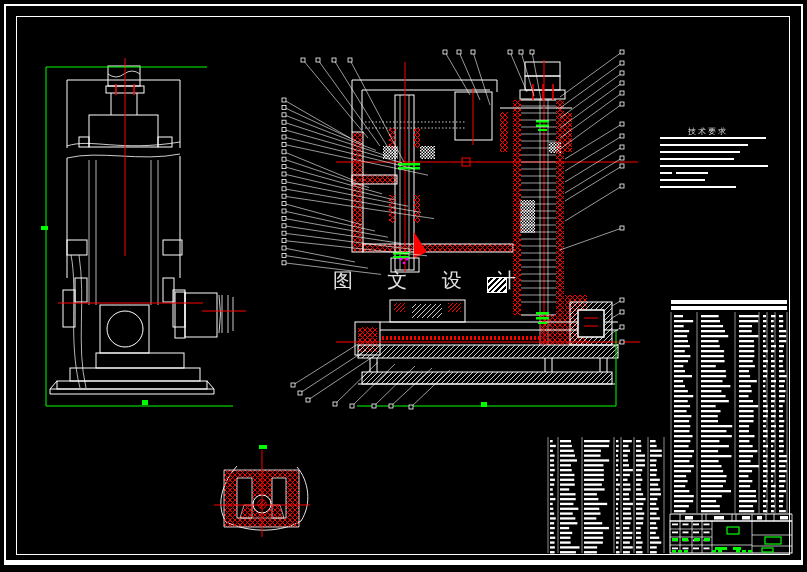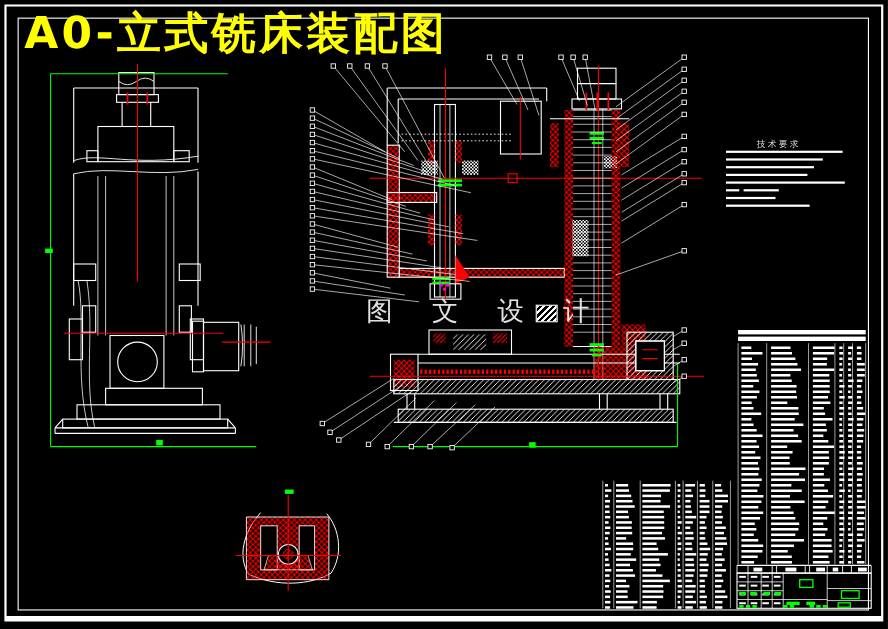--- a/index.html
+++ b/index.html
@@ -5,21 +5,21 @@
   html,body{margin:0;padding:0;background:#222;}
   .screen{position:relative;width:807px;height:572px;background:#000;overflow:hidden;
           font-family:"DejaVu Sans",sans-serif;}
   .border-outer{position:absolute;left:4px;top:4px;width:795px;height:554px;
                 border:2px solid #fff;border-bottom:5px solid #fff;pointer-events:none;}
   .border-inner{position:absolute;left:16px;top:16px;width:772px;height:537px;
                 border:1px solid #fff;pointer-events:none;}
   #cad{position:absolute;left:0;top:0;}
   .cad-title{position:absolute;left:22px;top:9px;font-size:40px;font-weight:bold;
              letter-spacing:3px;color:#ffff00;white-space:nowrap;line-height:1.1;}
-  .watermark{position:absolute;left:333px;top:267px;font-size:24px;color:#e2e2e2;
+  .watermark{position:absolute;left:333px;top:267px;font-size:20px;color:#e2e2e2;
              letter-spacing:14px;white-space:nowrap;}
   .wm-logo{position:absolute;left:487px;top:277px;width:18px;height:14px;
            background:repeating-linear-gradient(135deg,#fff 0 2px,#000 2px 4px);
            border:1px solid #fff;}
   .techreq-heading{position:absolute;left:688px;top:126px;font-size:8px;color:#ddd;
                    letter-spacing:2px;white-space:nowrap;text-align:center;}
 </style>
 </head>
 <body>
 
@@ -823,17 +823,16 @@
         <rect x="718" y="550" width="4" height="2.5" fill="#0f0"></rect>
         <rect x="736" y="550" width="4" height="2.5" fill="#0f0"></rect>
         <rect x="742" y="550" width="4" height="2.5" fill="#0f0"></rect>
         <rect x="748" y="550" width="4" height="2.5" fill="#0f0"></rect>
       </g>
   </svg>
 
   <div class="border-outer"></div>
   <div class="border-inner"></div>
 
-  <div class="cad-title">A0-立式铣床装配图</div>
   <div class="watermark">图 文 设 计</div>
   <div class="wm-logo"></div>
   <div class="techreq-heading">技术要求</div>
 </div>
 
 </body></html>

